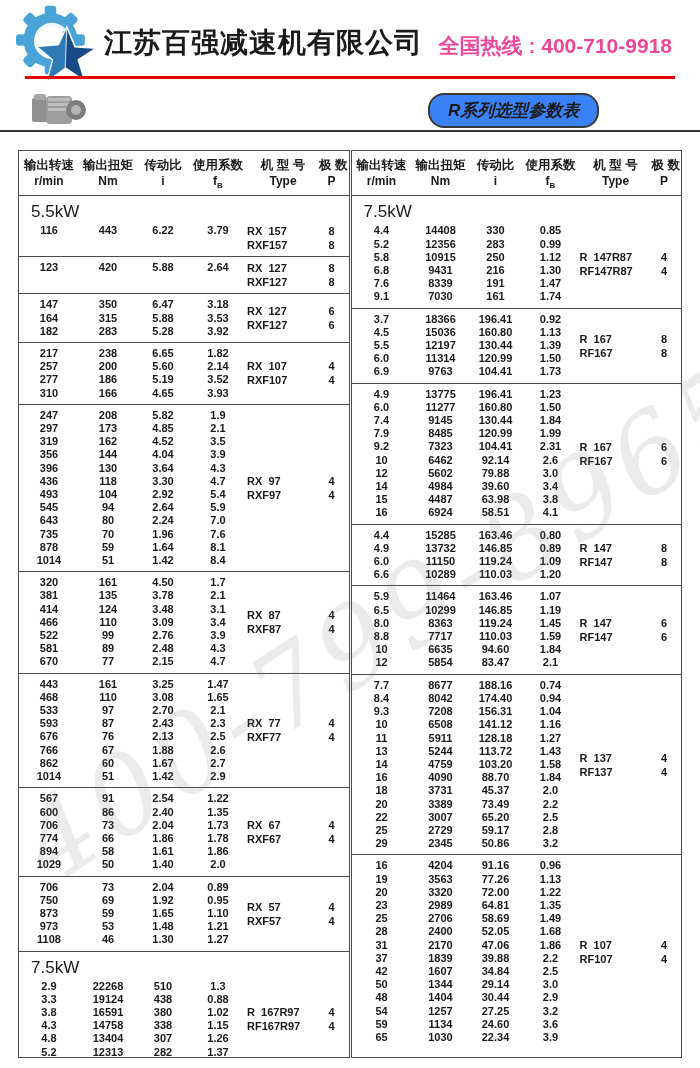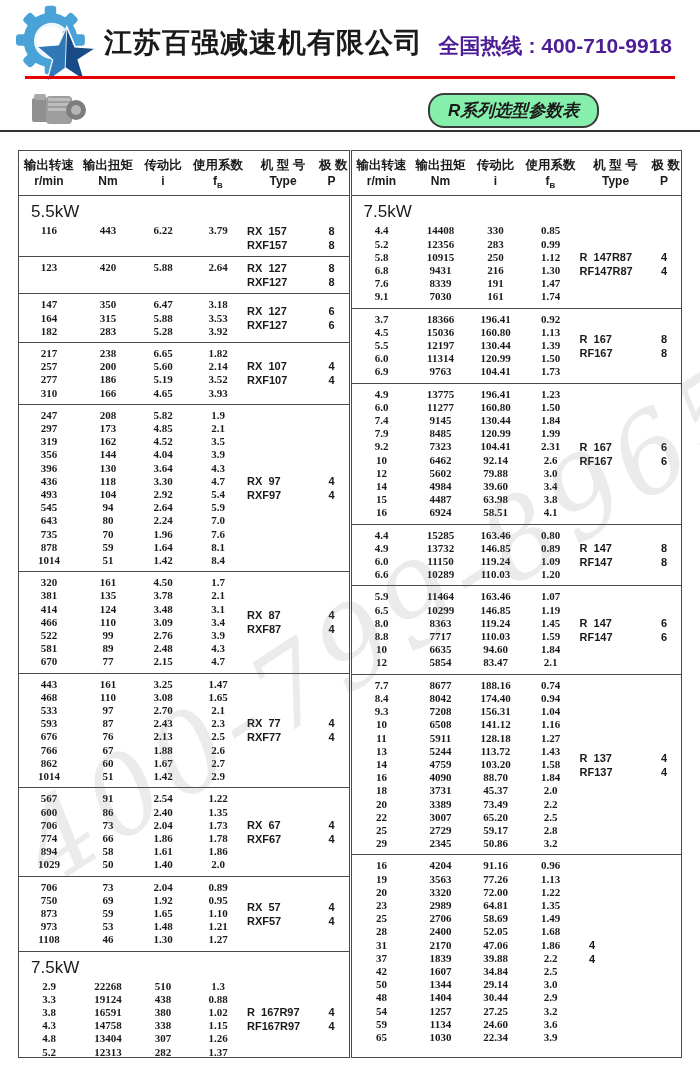--- a/index.html
+++ b/index.html
@@ -5,25 +5,25 @@
   html,body{margin:0;padding:0;background:#fff;}
   body{width:700px;height:1068px;position:relative;overflow:hidden;
        font-family:"Liberation Sans","DejaVu Sans",sans-serif;color:#1a1a1a;}
   .page{position:absolute;inset:0;background:#fff;}
 
   
   .logo{position:absolute;left:12px;top:4px;width:90px;height:82px;}
   .company{position:absolute;left:104px;top:24px;font-size:28px;font-weight:bold;
            letter-spacing:1px;white-space:nowrap;}
   .hotline{position:absolute;right:28px;top:32px;font-size:21px;font-weight:bold;
-           color:#4c1d95;white-space:nowrap;text-align:center;}
+           color:#ec4899;white-space:nowrap;text-align:center;}
   .red-rule{position:absolute;left:25px;right:25px;top:76px;height:3px;background:#e60000;}
   .product-thumb{position:absolute;left:30px;top:84px;width:56px;height:44px;}
   .badge{position:absolute;left:428px;top:93px;border:2px solid #3a3a3a;border-radius:16px;
-         padding:4px 18px;font-size:17px;font-weight:bold;font-style:italic;background:#86efac;}
+         padding:4px 18px;font-size:17px;font-weight:bold;font-style:italic;background:#3b82f6;}
   .dark-rule{position:absolute;left:0;top:130px;width:700px;height:2px;background:#333;}
 
   
   .watermark{position:absolute;left:-40px;top:560px;width:860px;text-align:center;
              transform:rotate(-33deg);transform-origin:center;
              font-family:"DejaVu Serif",serif;font-style:italic;font-size:108px;
              color:rgba(110,110,110,0.14);letter-spacing:8px;pointer-events:none;z-index:6;
              white-space:nowrap;}
 
   
@@ -33,21 +33,21 @@
   .hcell{text-align:center;}
   .hc0{width:60px}.hc1{width:58px}.hc2{width:52px}.hc3{width:58px}.hc4{width:72px}.hc5{width:25px}
   .hcn{font-size:12.5px;font-weight:bold;white-space:nowrap;}
   .hunit{font-size:12px;font-weight:bold;}
   .hunit sub{font-size:8px;}
 
   .section{border-bottom:1px solid #4a4a4a;padding:4px 0;}
   .section:last-child{border-bottom:none;flex:1;}
   .kw-label{font-size:17px;font-weight:normal;padding:2px 0 2px 12px;line-height:20px;}
   .sec-body{display:flex;}
-  .rows{flex:0 0 228px;font-family:Liberation Serif, serif;}
+  .rows{flex:0 0 228px;}
   .drow{display:flex;line-height:13.2px;font-size:11px;font-weight:bold;}
   .c{text-align:center;}
   .c0{width:60px}.c1{width:58px}.c2{width:52px}.c3{width:58px}
   .typecol{width:72px;display:flex;flex-direction:column;justify-content:center;
            font-size:11px;font-weight:bold;line-height:14px;white-space:pre;}
   .polecol{width:25px;display:flex;flex-direction:column;justify-content:center;
            font-size:11px;font-weight:bold;line-height:14px;text-align:center;}
 </style>
 </head>
 <body>
@@ -1010,20 +1010,21 @@
                 <span class="c c2">24.60</span>
                 <span class="c c3">3.6</span>
               </div>
               <div class="drow">
                 <span class="c c0">65</span>
                 <span class="c c1">1030</span>
                 <span class="c c2">22.34</span>
                 <span class="c c3">3.9</span>
               </div>
             </div>
+            <div class="typecol"><div>R  107</div><div>RF107</div></div>
             <div class="polecol">
               <div>4</div>
               <div>4</div>
             </div>
           </div>
         </div>
       </div>
 
   </div>
 </div>

